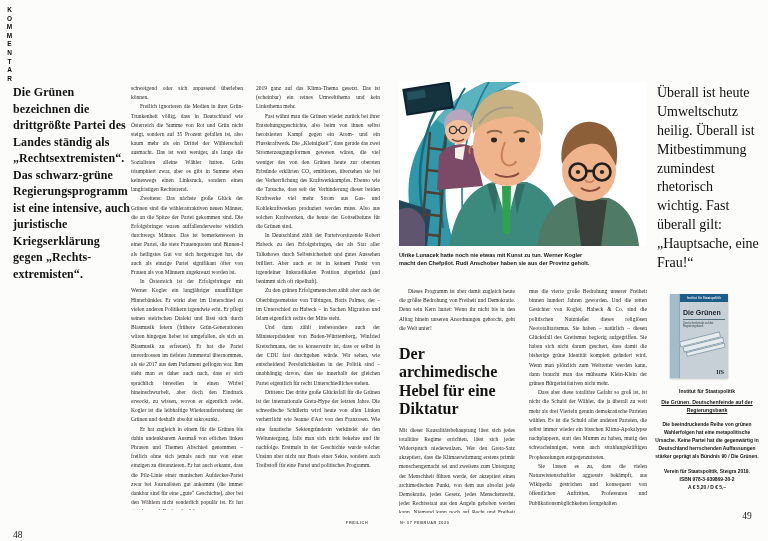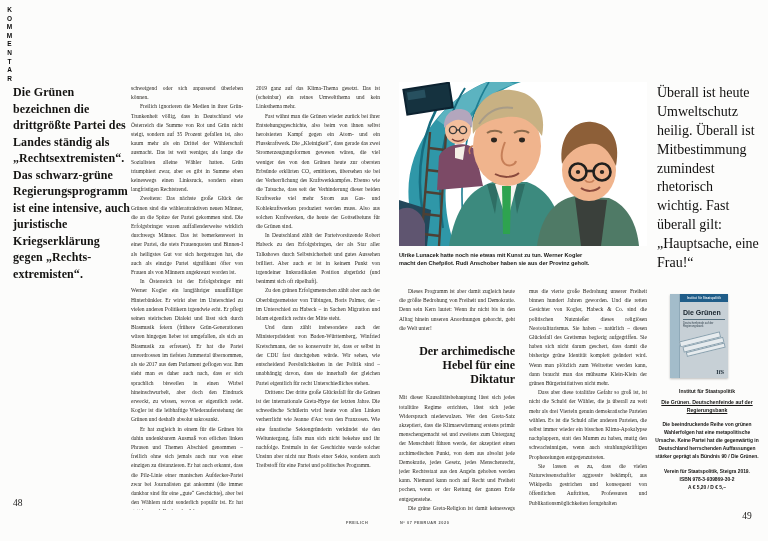--- a/index.html
+++ b/index.html
@@ -26,22 +26,22 @@
   
   .body-col {
     font-size:5.5px; line-height:9.2px; text-align:justify;
     color:#28251f; overflow:hidden;
   }
   .body-col p { margin:0; }
   .body-col p + p { text-indent:9px; }
   .body-col h3 + p { text-indent:0; }
   .body-col p.ind { text-indent:9px; }
   .subhead {
-    font-weight:bold; font-size:12px; line-height:1.15; color:#141311;
-    margin:12px 0 7px 0; text-align:right;
+    font-weight:bold; font-size:16px; line-height:1.15; color:#141311;
+    margin:12px 0 7px 0; text-align:left;
   }
 
   
   .pullquote {
     font-weight:normal; font-size:14px; line-height:1.35; color:#100f0e;
   }
 
   
   .illo { background:#ffffff; }
   .illo svg { display:block; width:100%; height:100%; }
@@ -220,18 +220,18 @@
 
   <div class="abs bookinfo" style="left:653px; top:388px; width:108px;">
     <div class="inst">Institut für Staatspolitik</div>
     <div class="btitle">Die Grünen. Deutschenfeinde auf der Regierungsbank</div>
     <div class="blurb">Die beeindruckende Reihe von grünen Wahlerfolgen hat eine metapolitische Ursache. Keine Partei hat die gegenwärtig in Deutschland herrschenden Auffassungen stärker geprägt als Bündnis 90 / Die Grünen.</div>
     <div class="pub">Verein für Staatspolitik, Steigra 2019.</div>
     <div class="pub">ISBN 978-3-939869-30-2</div>
     <div class="pub">A € 5,20 / D € 5,–</div>
   </div>
 
-  <div class="abs folio" style="left:13px; top:498px;">48</div>
+  <div class="abs folio" style="left:13px; top:530px;">48</div>
   <div class="abs runfoot" style="left:346px; top:521px;">FREILICH</div>
   <div class="abs runfoot" style="left:400px; top:521px;">N° 07 FEBRUAR 2020</div>
   <div class="abs folio" style="left:738px; top:511px; width:18px; text-align:center;">49</div>
 
 </div>
 
 </body></html>

